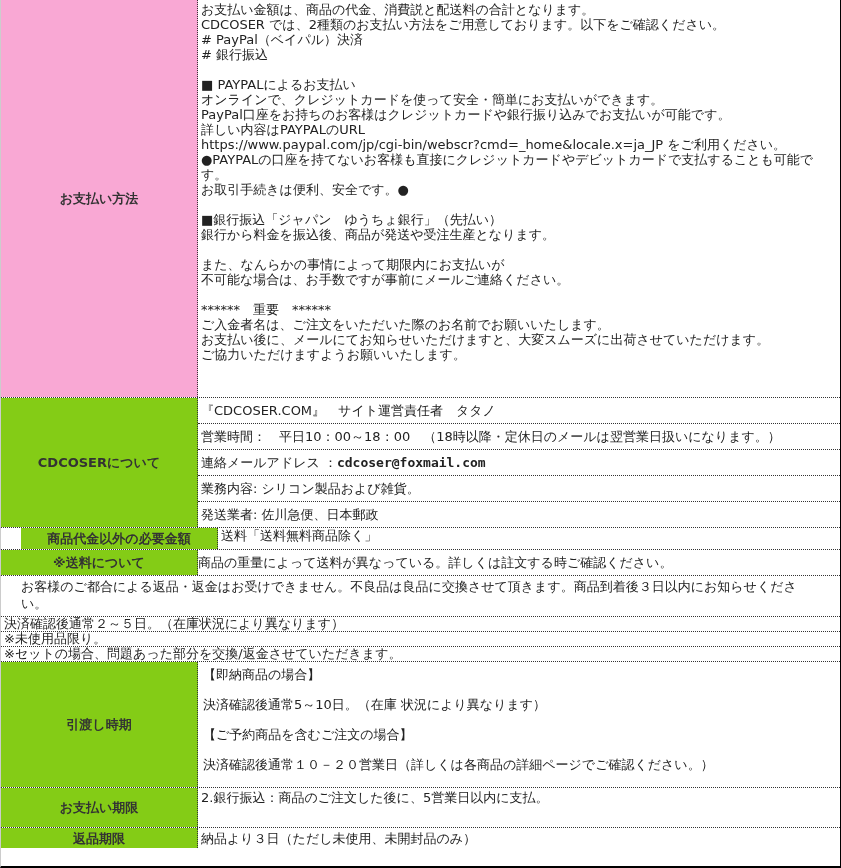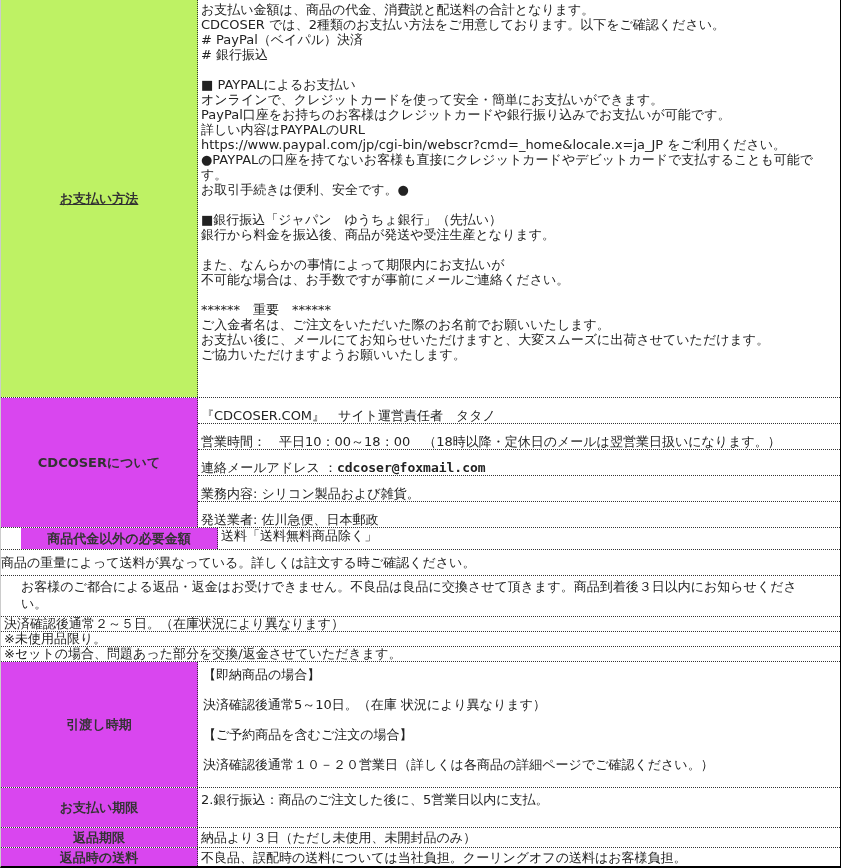--- a/index.html
+++ b/index.html
@@ -11,30 +11,30 @@
     border-bottom:2px solid #000000;
     background:#ffffff;
     font-family:"DejaVu Sans", sans-serif;
     font-size:13px; line-height:15px; color:#222222;
     overflow:hidden;
   }
   .row { display:flex; border-bottom:1px dotted #333333; overflow:hidden; }
   .row:last-child { border-bottom:none; }
   .label {
     flex:0 0 197px; width:197px;
-    background:#d946ef;
+    background:#84cc16;
     border-right:1px dotted #333333;
     display:flex; align-items:center; justify-content:center;
     font-weight:bold; text-align:center; color:#333333;
     padding:0 6px;
   }
-  .label.white { background:#bef264;text-decoration:underline; }
+  .label.white { background:#f9a8d4; }
   .content { flex:1; min-width:0; }
   .text-block { white-space:pre-wrap; padding:2px 3px; }
-  .subrow { border-bottom:1px dotted #333333; padding:0 3px; display:flex; align-items:flex-end; overflow:hidden; }
+  .subrow { border-bottom:1px dotted #333333; padding:0 3px; display:flex; align-items:center; overflow:hidden; }
   .subrow:last-child { border-bottom:none; }
   
   .r1 { height:398px; }
   .r2 { height:130px; }
   .r2 .subrow { height:26px; }
   .r2 .subrow:last-child { height:25px; }
   .r3 { height:22px;padding-left:20px; }
   .r3 .content { display:flex; padding:0 3px; }
   .r4 { height:26px; }
   .r4 .content { display:flex; align-items:center; padding:0 0; }
@@ -110,20 +110,21 @@
   </div>
 
   <div class="row r3">
     <div class="label">商品代金以外の必要金額</div>
     <div class="content">
       <span>送料「送料無料商品除く」</span>
     </div>
   </div>
 
   <div class="row r4">
+    <div class="label">※送料について</div>
     <div class="content">
       <span>商品の重量によって送料が異なっている。詳しくは註文する時ご確認ください。</span>
     </div>
   </div>
 
   <div class="row r5">
     <div class="content">
       <div class="subrow first">お客様のご都合による返品・返金はお受けできません。不良品は良品に交換させて頂きます。商品到着後３日以内にお知らせください。</div>
       <div class="subrow tight">
         <span>決済確認後通常２～５日。（在庫状況により異なります）</span>
@@ -159,20 +160,14 @@
     </div>
   </div>
 
   <div class="row r8">
     <div class="label">返品期限</div>
     <div class="content">
       <span>納品より３日（ただし未使用、未開封品のみ）</span>
     </div>
   </div>
 
-  <div class="row r9">
-    <div class="label">返品時の送料</div>
-    <div class="content">
-      <span>不良品、誤配時の送料については当社負担。クーリングオフの送料はお客様負担。</span>
-    </div>
-  </div>
 
 </div>
 
 </body></html>

